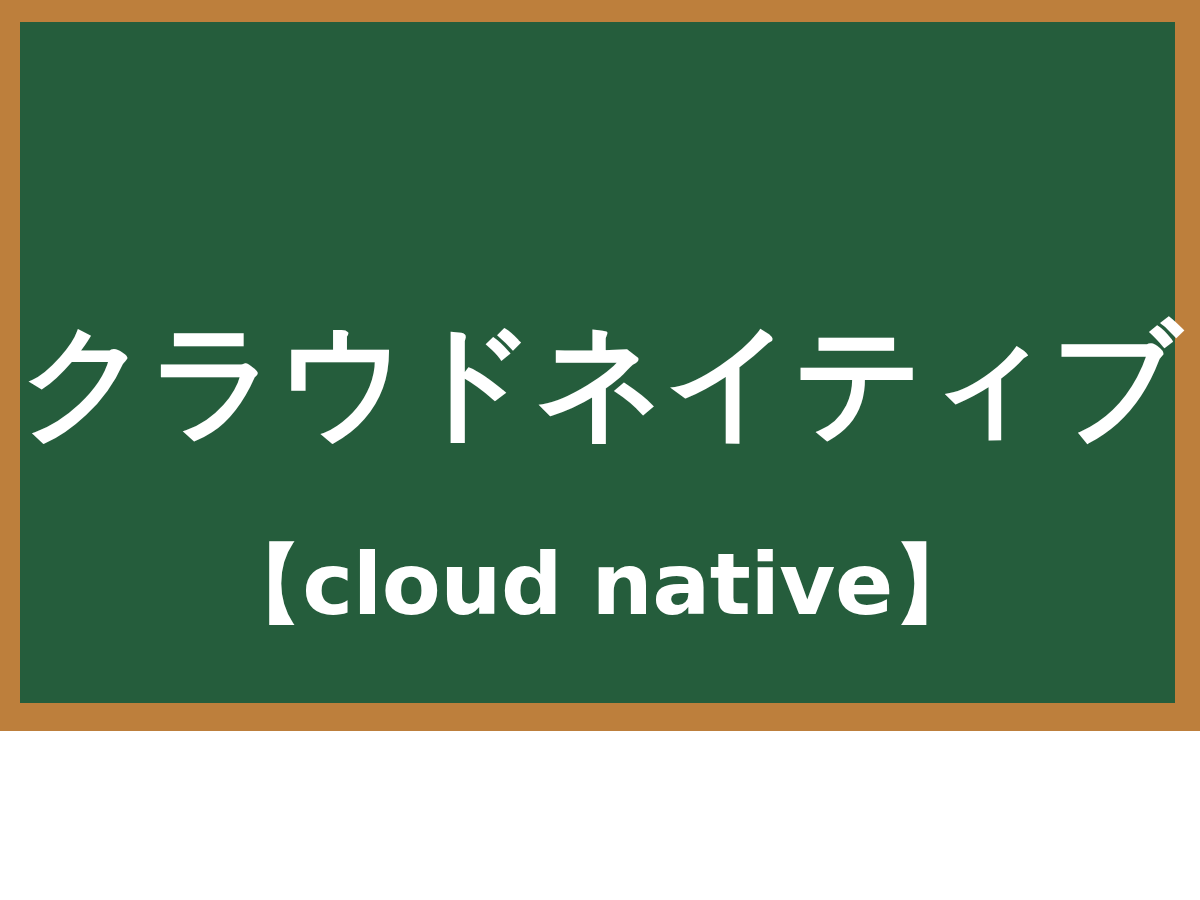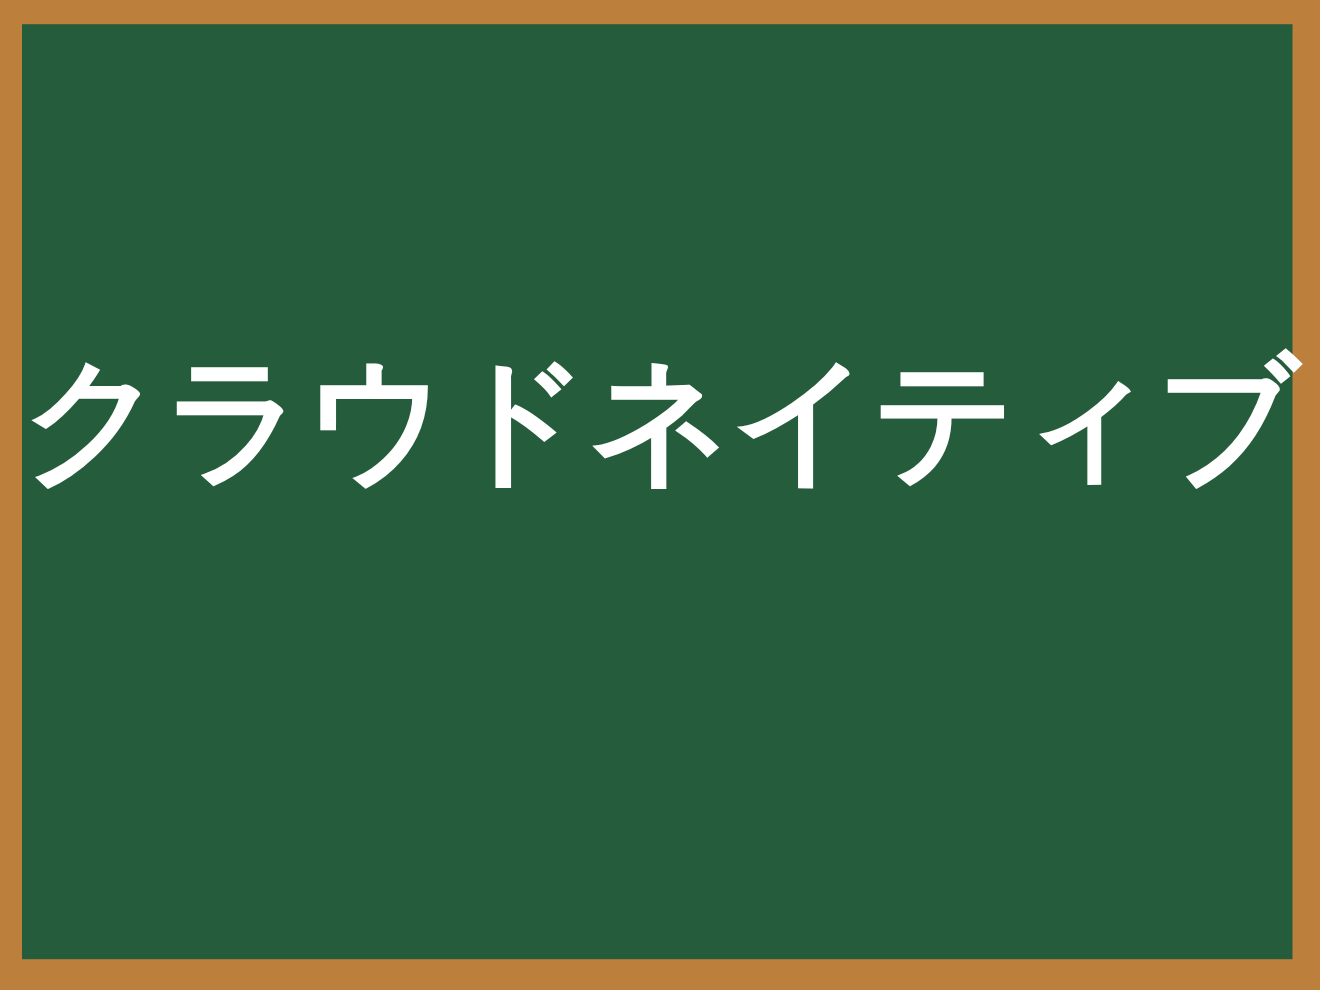--- a/index.html
+++ b/index.html
@@ -13,21 +13,21 @@
 
   body {
     font-family: "Liberation Sans", "DejaVu Sans", sans-serif;
   }
 
   
   .card {
     position: relative;
     box-sizing: border-box;
     width: 1200px;
-    height: 900px;
+    height: 731px;
     background: #bd7f3c;
     padding-top: 22px;
     padding-right: 25px;
     padding-bottom: 28px;
     padding-left: 20px;
   }
 
   
   .board {
     position: relative;
@@ -88,15 +88,18 @@
 </head>
 <body>
 
 <div class="card">
   <div class="board">
 
     <div class="title-block">
       <h1 class="title">クラウドネイティブ</h1>
     </div>
 
+    <div class="subtitle-block">
+      <p class="subtitle">【cloud native】</p>
+    </div>
 
   </div>
 </div>
 
 </body></html>

